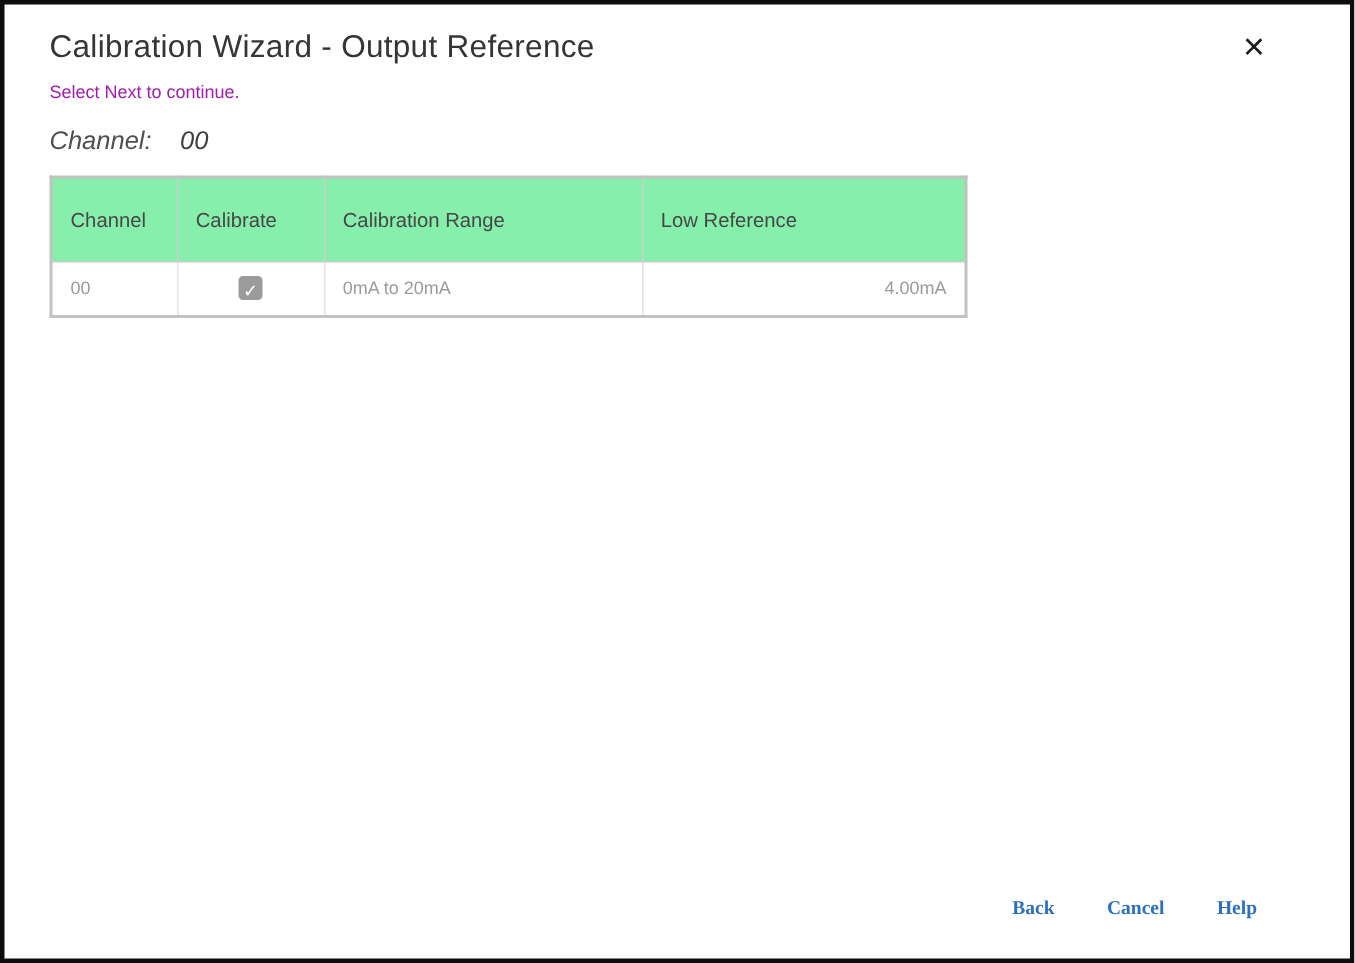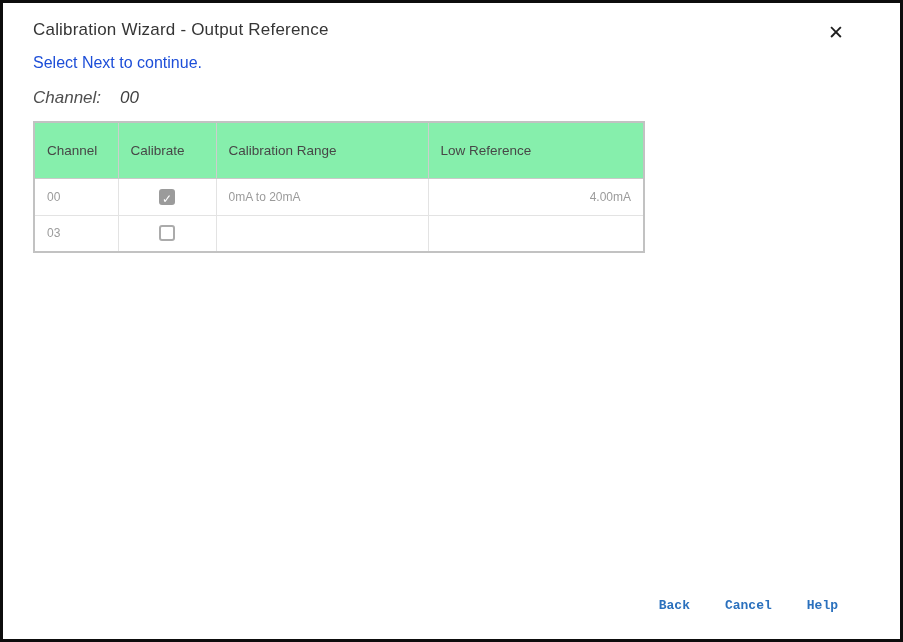--- a/index.html
+++ b/index.html
@@ -14,39 +14,39 @@
     background: #ffffff;
     border: 3px solid #0d0d0d;
   }
   .dialog-header {
     display: flex;
     justify-content: space-between;
     align-items: flex-start;
     padding: 17px 50px 0 30px;
   }
   .dialog-title {
-    font-size: 17px;
+    font-size: 21px;
     font-weight: 400;
     color: #353535;
     letter-spacing: 0.2px;
   }
   .close-btn {
     font-size: 19px;
     color: #1c1c1c;
     line-height: 21px;
     cursor: pointer;
     background: none;
     border: none;
     padding: 2px 6px;
     font-family: "Liberation Sans", sans-serif;
   }
   .instruction {
     margin: 9px 0 0 30px;
-    font-size: 16px;
-    color: #1d4ed8;
+    font-size: 12px;
+    color: #a21caf;
   }
   .channel-line {
     margin: 16px 0 0 30px;
     font-size: 17px;
     color: #4f4f4f;
     font-style: italic;
   }
   .channel-line .value { margin-left: 19px; color: #3f3f3f; }
   table.cal-table {
     margin: 13px 0 0 30px;
@@ -115,21 +115,21 @@
     position: absolute;
     right: 58px;
     bottom: 16px;
     display: flex;
     align-items: center;
     gap: 27px;
   }
   .link-btn {
     background: none;
     border: none;
-    font-family: Liberation Mono, monospace;
+    font-family: Liberation Serif, serif;
     font-size: 13px;
     font-weight: 700;
     color: #2a70bd;
     cursor: pointer;
     padding: 10px 4px;
   }
   .link-btn.primary {
     background: #d9eaf8;
     padding: 11px 19px;
   }
@@ -170,31 +170,20 @@
           <td>00</td>
           <td class="cb-cell"><span class="checkbox checked"></span></td>
           <td>0mA to 20mA</td>
           <td class="lowref-cell">
             <div class="cellflex">
               <span>4.00</span>
               <span>mA</span>
             </div>
           </td>
         </tr>
-        <tr>
-          <td>03</td>
-          <td class="cb-cell"><span class="checkbox"></span></td>
-          <td></td>
-          <td class="lowref-cell">
-            <div class="cellflex">
-              <span></span>
-              <span></span>
-            </div>
-          </td>
-        </tr>
       </tbody>
   </table>
 
   <div class="footer">
     <button class="link-btn">Back</button>
     <button class="link-btn">Cancel</button>
     <button class="link-btn">Help</button>
   </div>
 
 </div>

